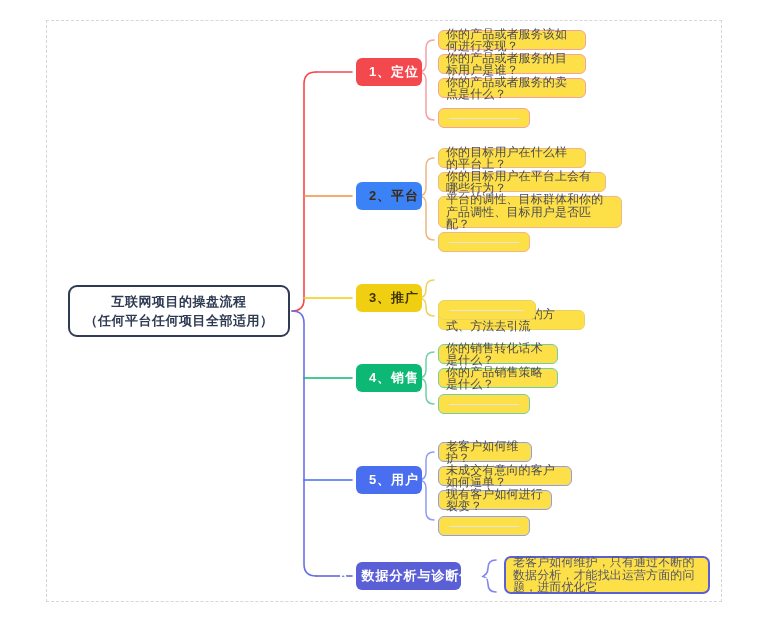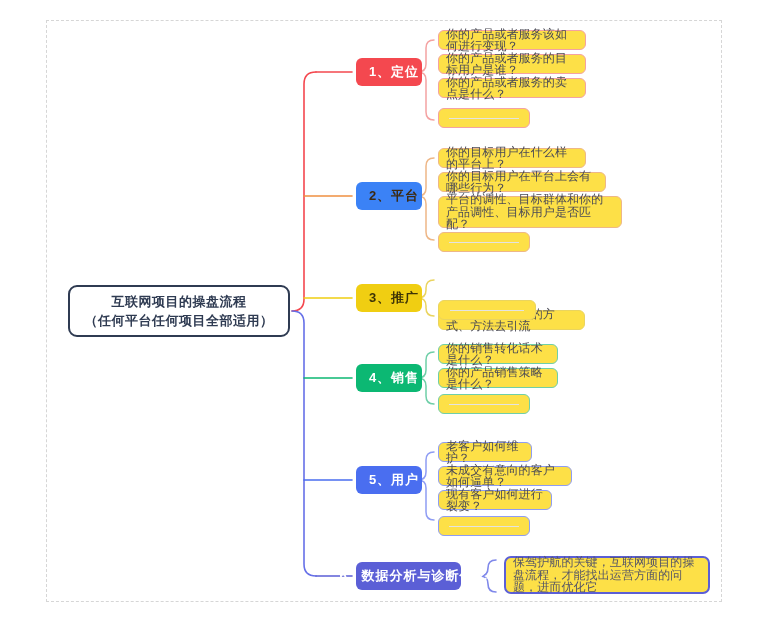--- a/index.html
+++ b/index.html
@@ -190,15 +190,15 @@
 
   <div class="leaf" style="left:438px; top:442px; width:94px; height:20px; border-color:#8f9df4;">老客户如何维护？</div>
   <div class="leaf" style="left:438px; top:466px; width:134px; height:20px; border-color:#8f9df4;">未成交有意向的客户如何逼单？</div>
   <div class="leaf" style="left:438px; top:490px; width:114px; height:20px; border-color:#8f9df4;">现有客户如何进行裂变？</div>
   <div class="leaf empty" style="left:438px; top:516px; width:92px; height:20px; border-color:#8f9df4;">
     <span class="rule"></span>
   </div>
 
   <div class="branch" style="left:356px; top:562px; width:105px; background:#5b5fd6; color:#ffffff;">6、数据分析与诊断优化</div>
 
-  <div class="leaf highlight two-line" style="left:504px; top:556px; width:206px; height:38px; border-color:#5b5fd6; color:#555566;">保驾护航的关键，互联网项目的操盘流程，才能找出运营方面的问题，进而优化它</div>
+  <div class="leaf highlight two-line" style="left:504px; top:556px; width:206px; height:38px; border-color:#5b5fd6; color:#555566;">老客户如何维护，只有通过不断的数据分析，才能找出运营方面的问题，进而优化它</div>
 
 </div>
 
 </body></html>

